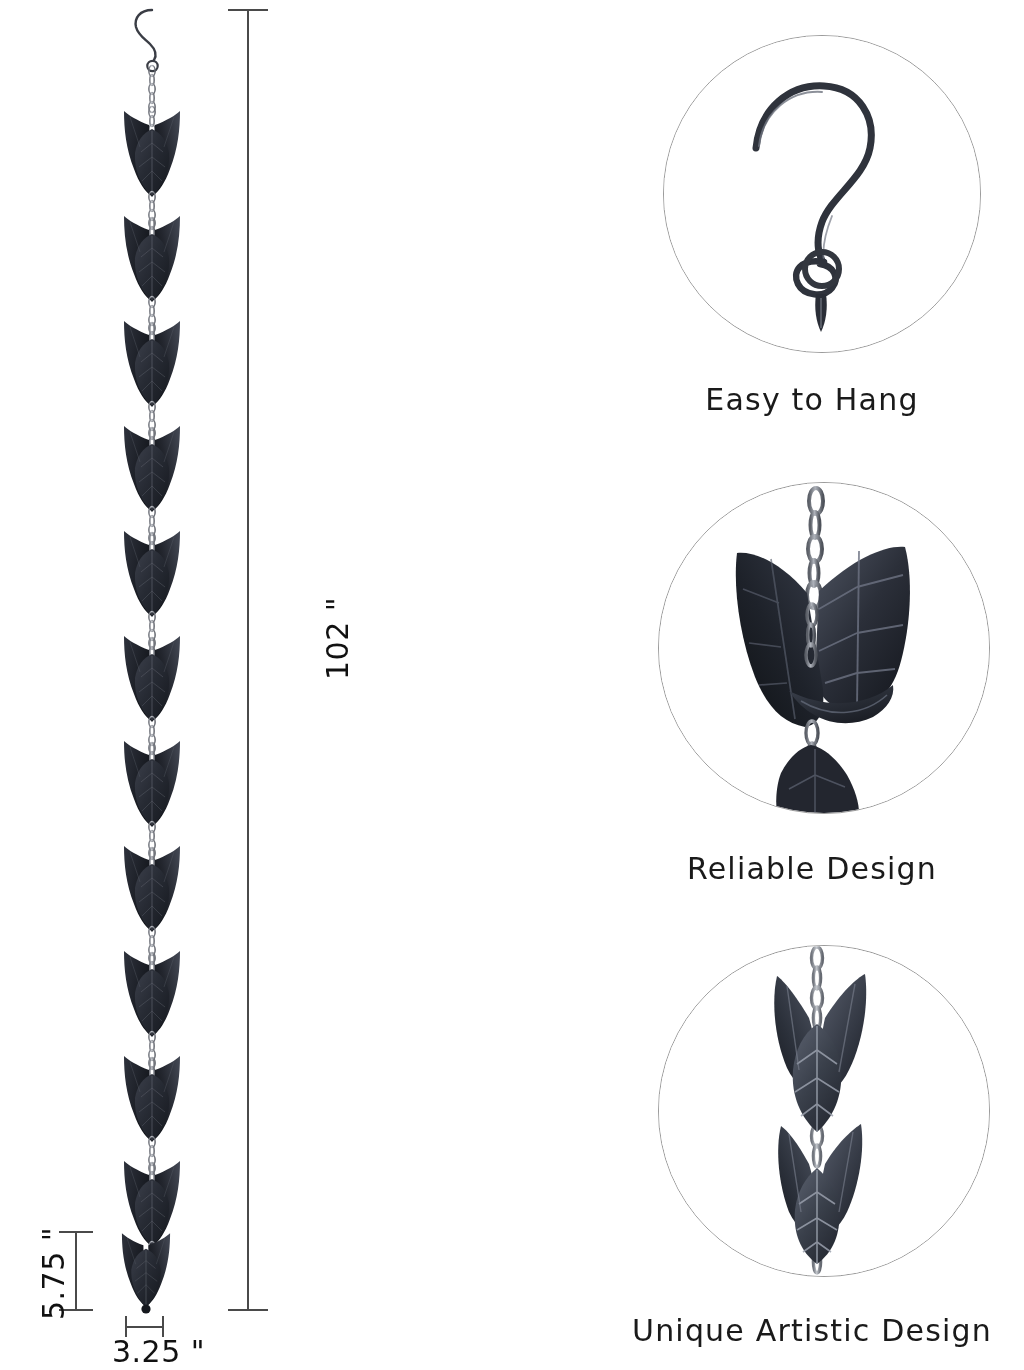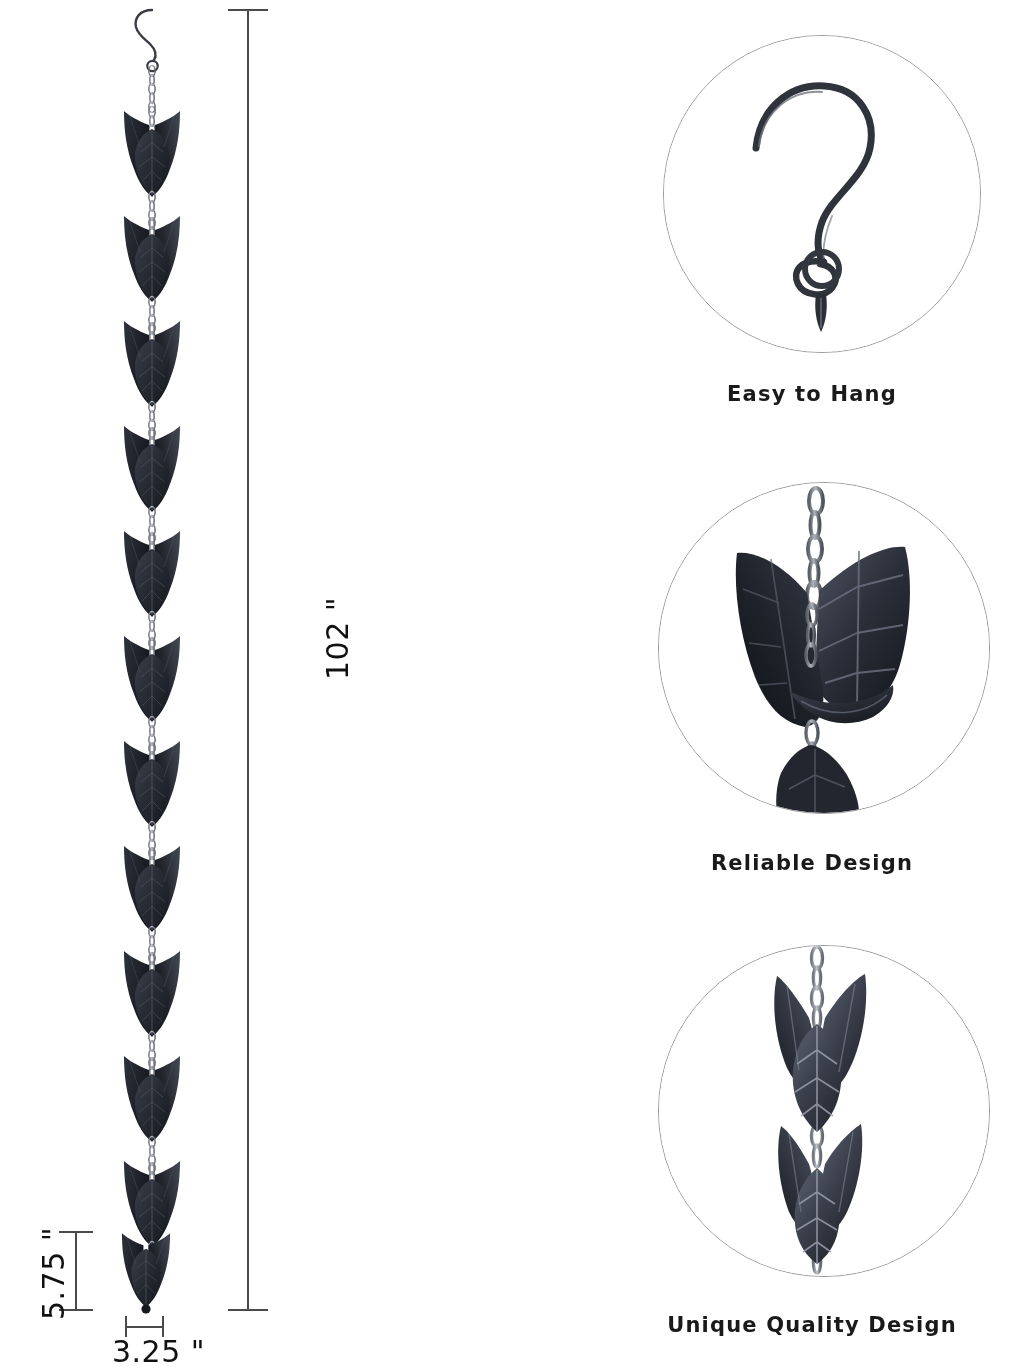--- a/index.html
+++ b/index.html
@@ -85,22 +85,22 @@
     position: absolute;
     border: 1px solid #9a9a9a;
     border-radius: 50%;
     background: #ffffff;
     overflow: hidden;
   }
   .feature-caption {
     position: absolute;
     width: 424px;
     text-align: center;
-    font-size: 21px;
-    font-weight: 700;
+    font-size: 30px;
+    font-weight: 400;
     letter-spacing: 1.2px;
     color: #1a1a1a;
     white-space: nowrap;
   }
 
   svg { display: block; }
 </style>
 </head>
 <body>
 
@@ -502,15 +502,15 @@
             <path d="M 158 272 L 138 284 M 158 272 L 178 284"></path>
             <path d="M 158 296 L 144 306 M 158 296 L 172 306"></path>
           </g>
           <g stroke="#7d8391" stroke-width="1.4" fill="none" opacity="0.6">
             <path d="M 130 188 L 142 266"></path>
             <path d="M 194 186 L 180 266"></path>
           </g>
         </g>
       </svg>
     </div>
-    <div class="feature-caption" style="top:1313px;">Unique Quality Design</div>
+    <div class="feature-caption" style="top:1313px;">Unique Artistic Design</div>
   </div>
 </div>
 
 </body></html>

